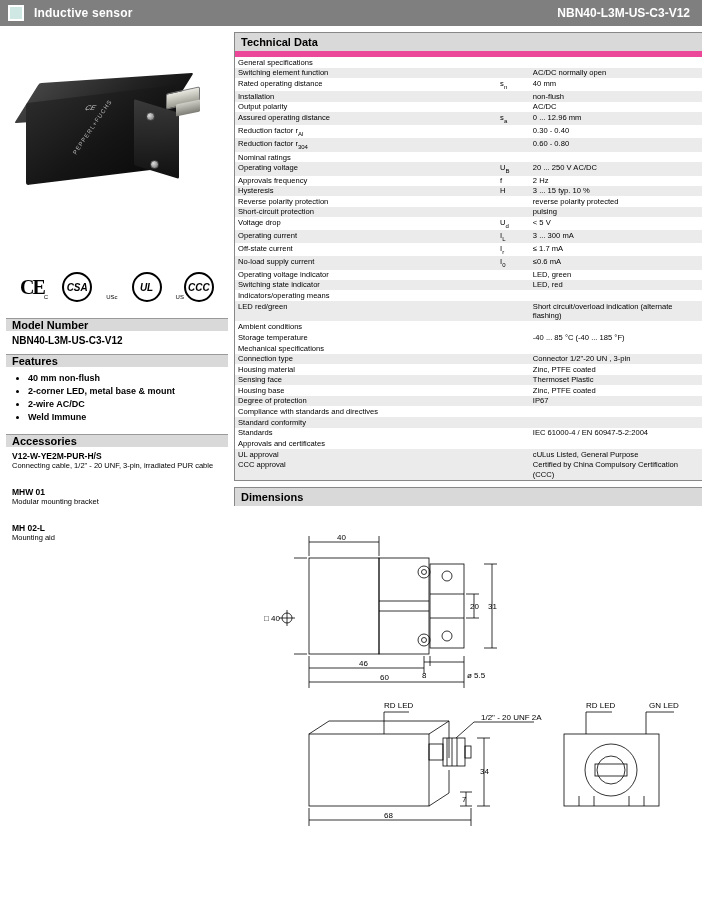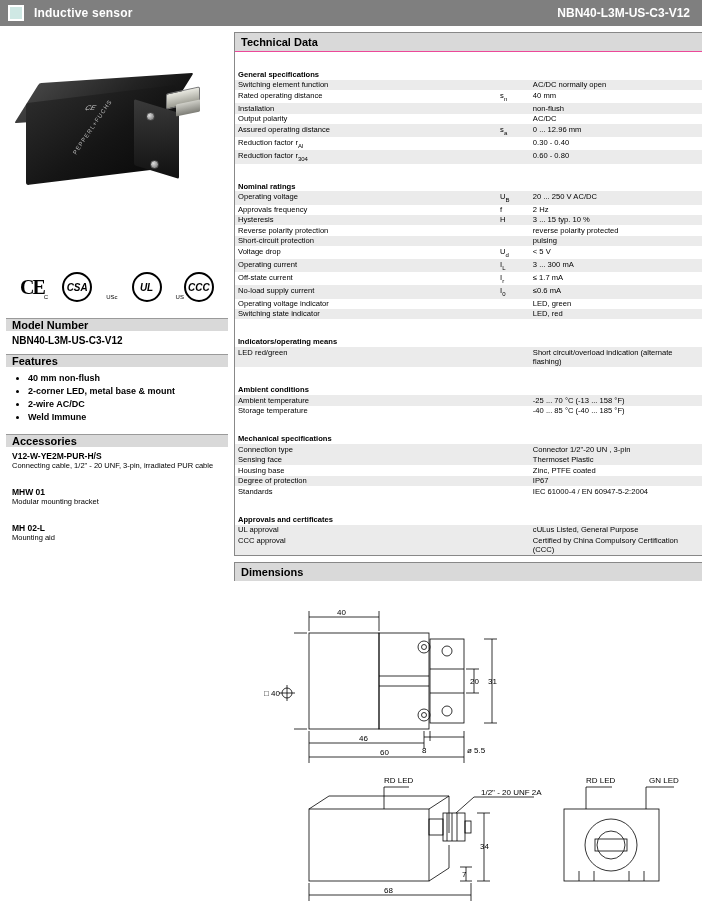--- a/index.html
+++ b/index.html
@@ -161,26 +161,26 @@
   .acc-name { font-weight: bold; font-size: 8.5px; margin-top: 17px; }
   .acc-desc { font-size: 7.5px; }
 
   
   .panel { border: 1px solid #888; }
   .panel-title {
     background: #d9d9d9;
     font-weight: bold;
     font-size: 11px;
     padding: 3px 6px;
-    border-bottom: 1px solid #ec4899;
+    border-bottom: 6px solid #ec4899;
   }
   table.td { width: 100%; border-collapse: collapse; font-size: 7.6px; }
   table.td td { padding: 0.5px 3px; vertical-align: top; line-height: 1.25; }
   tr.alt td { background: #ebebeb; }
-  tr.grp td { font-weight: bold; padding-top: 18px; }
+  tr.grp td { font-weight: normal; padding-top: 1px; }
   td.c1 { width: 56%; padding-left: 4px; }
   td.c1.ind { }
   td.c2 { width: 7%; }
   td.c3 { width: 37%; }
   sub { font-size: 6px; }
 
   
   .dim-body { height: 330px; position: relative; background: #fff; }
   svg { display: block; }
 </style>
@@ -358,52 +358,60 @@
               <td colspan="3">Indicators/operating means</td>
             </tr>
             <tr class="alt">
               <td class="c1 ind">LED red/green</td>
               <td class="c2"></td>
               <td class="c3">Short circuit/overload indication (alternate flashing)</td>
             </tr>
             <tr class="grp">
               <td colspan="3">Ambient conditions</td>
             </tr>
-            <tr class="alt">
-              <td class="c1 ind">Ambient temperature</td>
-              <td class="c2"></td>
-              <td class="c3">-25 ... 70 °C (-13 ... 158 °F)</td>
-            </tr>
             <tr>
               <td class="c1 ind">Storage temperature</td>
               <td class="c2"></td>
               <td class="c3">-40 ... 85 °C (-40 ... 185 °F)</td>
             </tr>
             <tr class="grp">
               <td colspan="3">Mechanical specifications</td>
             </tr>
             <tr class="alt">
               <td class="c1 ind">Connection type</td>
               <td class="c2"></td>
               <td class="c3">Connector 1/2"-20 UN , 3-pin</td>
             </tr>
+            <tr>
+              <td class="c1 ind">Housing material</td>
+              <td class="c2"></td>
+              <td class="c3">Zinc, PTFE coated</td>
+            </tr>
             <tr class="alt">
               <td class="c1 ind">Sensing face</td>
               <td class="c2"></td>
               <td class="c3">Thermoset Plastic</td>
             </tr>
             <tr>
               <td class="c1 ind">Housing base</td>
               <td class="c2"></td>
               <td class="c3">Zinc, PTFE coated</td>
             </tr>
             <tr class="alt">
               <td class="c1 ind">Degree of protection</td>
               <td class="c2"></td>
               <td class="c3">IP67</td>
+            </tr>
+            <tr class="grp">
+              <td colspan="3">Compliance with standards and directives</td>
+            </tr>
+            <tr class="alt">
+              <td class="c1 ind">Standard conformity</td>
+              <td class="c2"></td>
+              <td class="c3"></td>
             </tr>
             <tr>
               <td class="c1 ind">Standards</td>
               <td class="c2"></td>
               <td class="c3">IEC 61000-4 / EN 60947-5-2:2004</td>
             </tr>
             <tr class="grp">
               <td colspan="3">Approvals and certificates</td>
             </tr>
             <tr class="alt">

